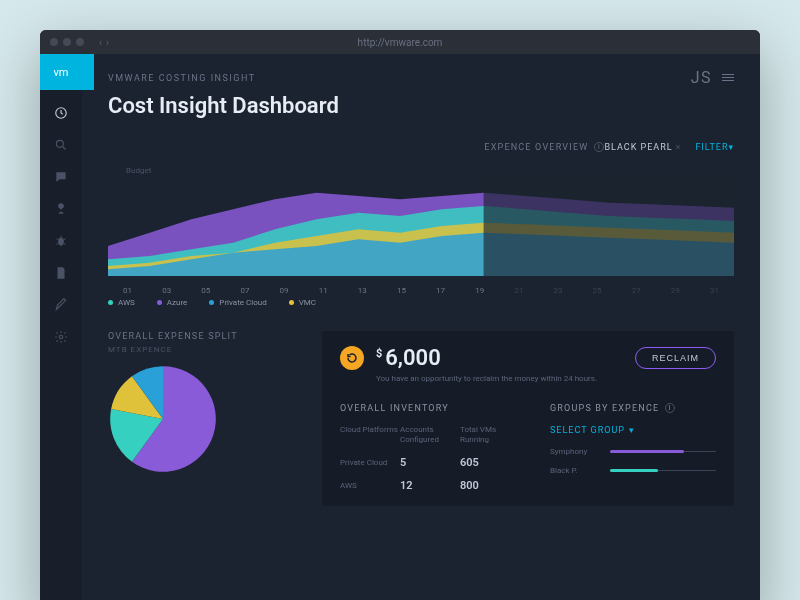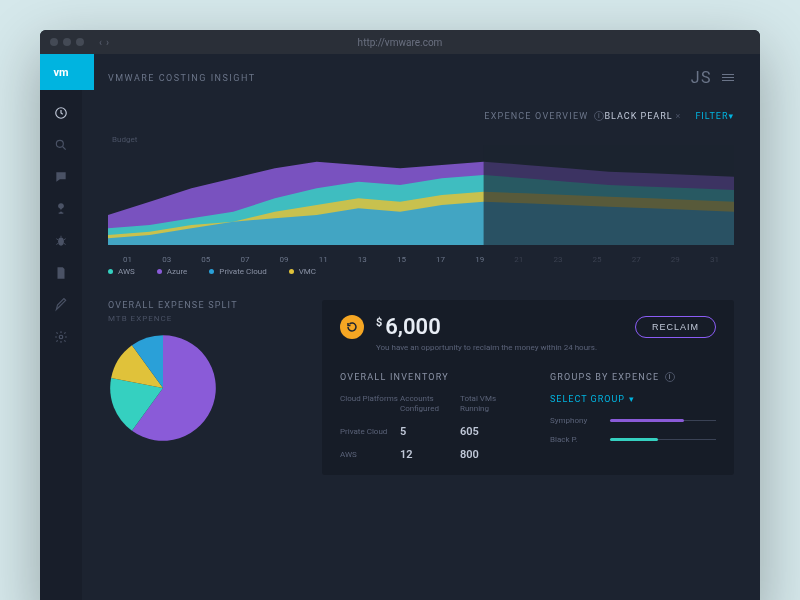--- a/index.html
+++ b/index.html
@@ -44,21 +44,21 @@
 }
 .logo {
   width: 65px;
   height: 36px;
   background: #00b4e0;
   display: flex;
   align-items: center;
   justify-content: center;
   color: white;
   font-size: 11px;
-  font-weight: 700;
+  font-weight: 400;
 }
 .nav-icons {
   display: flex;
   flex-direction: column;
   gap: 18px;
   margin-top: 16px;
   color: #4a5265;
 }
 .nav-icon { width: 14px; height: 14px; cursor: pointer; }
 .nav-icon.active { color: #c0c8d8; }
@@ -83,21 +83,21 @@
 .info-icon { width: 10px; height: 10px; border: 1px solid #4a5265; border-radius: 50%; font-size: 7px; display: flex; align-items: center; justify-content: center; }
 .filters { display: flex; align-items: center; gap: 14px; font-size: 9px; }
 .tag { color: #c0c8d8; letter-spacing: 1px; }
 .tag-x { color: #4a5265; margin-left: 3px; }
 .filter-link { color: #00b4e0; letter-spacing: 1px; display: flex; align-items: center; }
 .chart-area {
   margin-top: 14px;
   position: relative;
   height: 120px;
 }
-.budget-label { position: absolute; top: 0; left: 4px; font-size: 8px; color: #4a5265; }
+.budget-label { position: absolute; top: 0; left: 18px; font-size: 8px; color: #4a5265; }
 .area-chart { width: 100%; height: 100px; margin-top: 10px; }
 .xaxis { display: flex; font-size: 8px; color: #6a7488; margin-top: 6px; }
 .xaxis span { flex: 1; text-align: center; }
 .xaxis span.dim { color: #3a4050; }
 .legend { display: flex; gap: 22px; margin-top: 12px; font-size: 8px; color: #8a92a5; }
 .legend-item { display: flex; align-items: center; gap: 5px; }
 .leg-dot { width: 5px; height: 5px; border-radius: 50%; }
 .lower {
   display: flex;
   margin-top: 24px;
@@ -202,20 +202,21 @@
         <span>VMWARE COSTING INSIGHT</span>
         <div class="user-area">
           <span>JS</span>
           <div class="hamburger">
               <span></span>
               <span></span>
               <span></span>
             </div>
         </div>
       </div>
+      <h1>Cost Insight Dashboard</h1>
 
       <div class="section-head">
         <div class="section-title">
           <span>EXPENCE OVERVIEW</span>
           <span class="info-icon">i</span>
         </div>
         <div class="filters">
           <span class="tag">
             <span>BLACK PEARL</span><span class="tag-x">×</span>
           </span>

